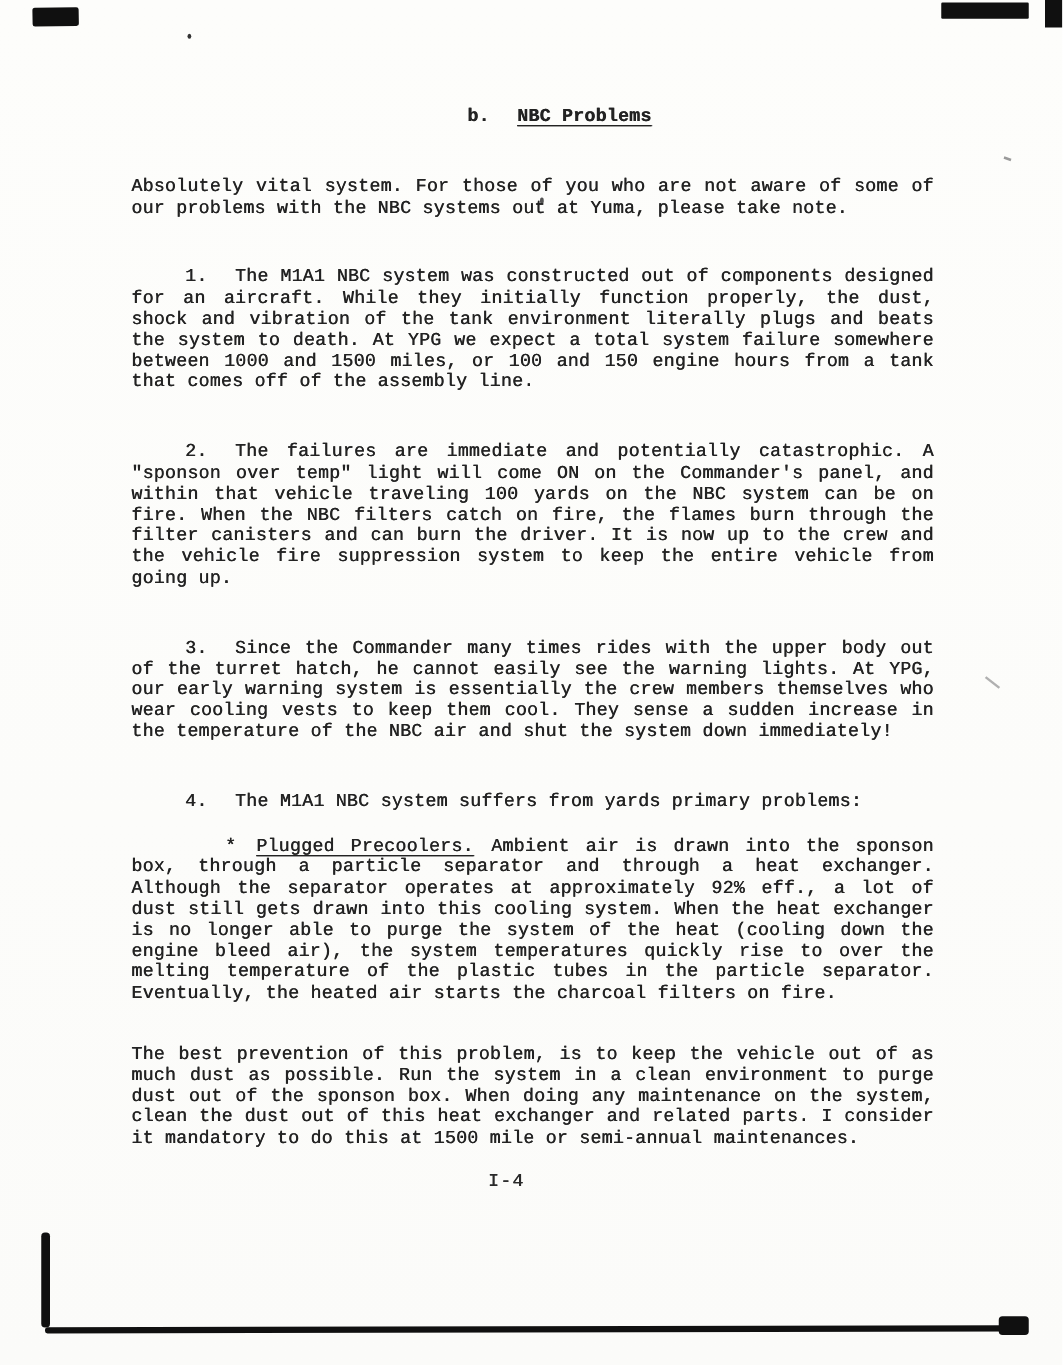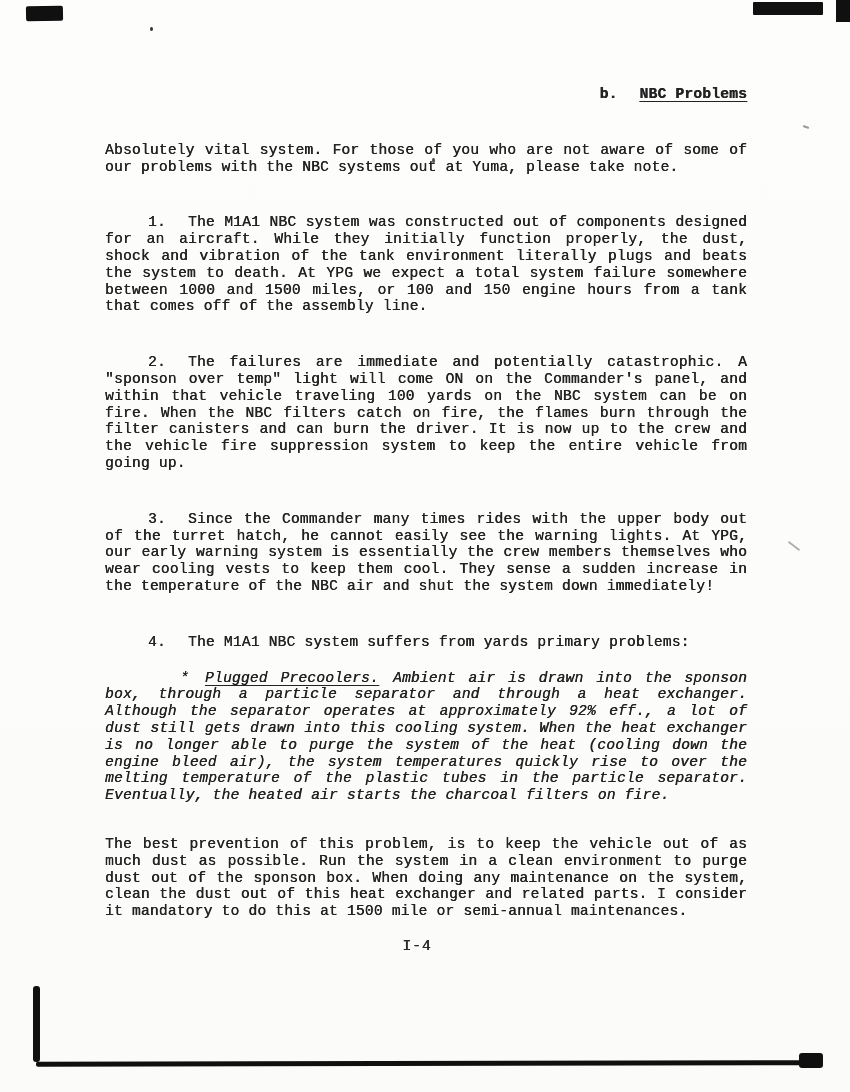--- a/index.html
+++ b/index.html
@@ -35,37 +35,37 @@
     font-size: 14.6px;
     line-height: 16.8px;
     letter-spacing: 0.2px;
     text-align: justify;
     color: #232323;
     text-shadow: 0.35px 0 0 currentColor; 
   }
   .heading {
     text-indent: 43px;
     margin-bottom: 16px;
-    text-align: right;
+    text-align: center;
     font-weight: bold;
   }
   .heading .label { padding-right: 22px; }
   .heading .title { text-decoration: underline; text-underline-offset: 3px; }
 
   p.para { margin-bottom: 19px; margin-top: 39px; }
   p.numbered { text-indent: 43px; }
   p.numbered .num { padding-right: 22px; }
-  p.bullet { text-indent: 75px; margin-top: 15px; font-style: italic; }
+  p.bullet { text-indent: 75px; margin-top: 15px; }
   p.bullet .marker { padding-right: 16px; }
   p.bullet .btitle { text-decoration: underline; text-underline-offset: 3px; padding-right: 14px; }
   p.closing { margin-top: 32px; }
 
   .page-number {
     position: absolute;
-    left: 12px;
+    left: 0;
     top: 938px;
     width: 810px;
     text-align: center;
     font-size: 14.6px;
     letter-spacing: 1px;
     color: #2a2a2a;
     text-shadow: 0.3px 0 0 currentColor;
   }
 </style>
 </head>

